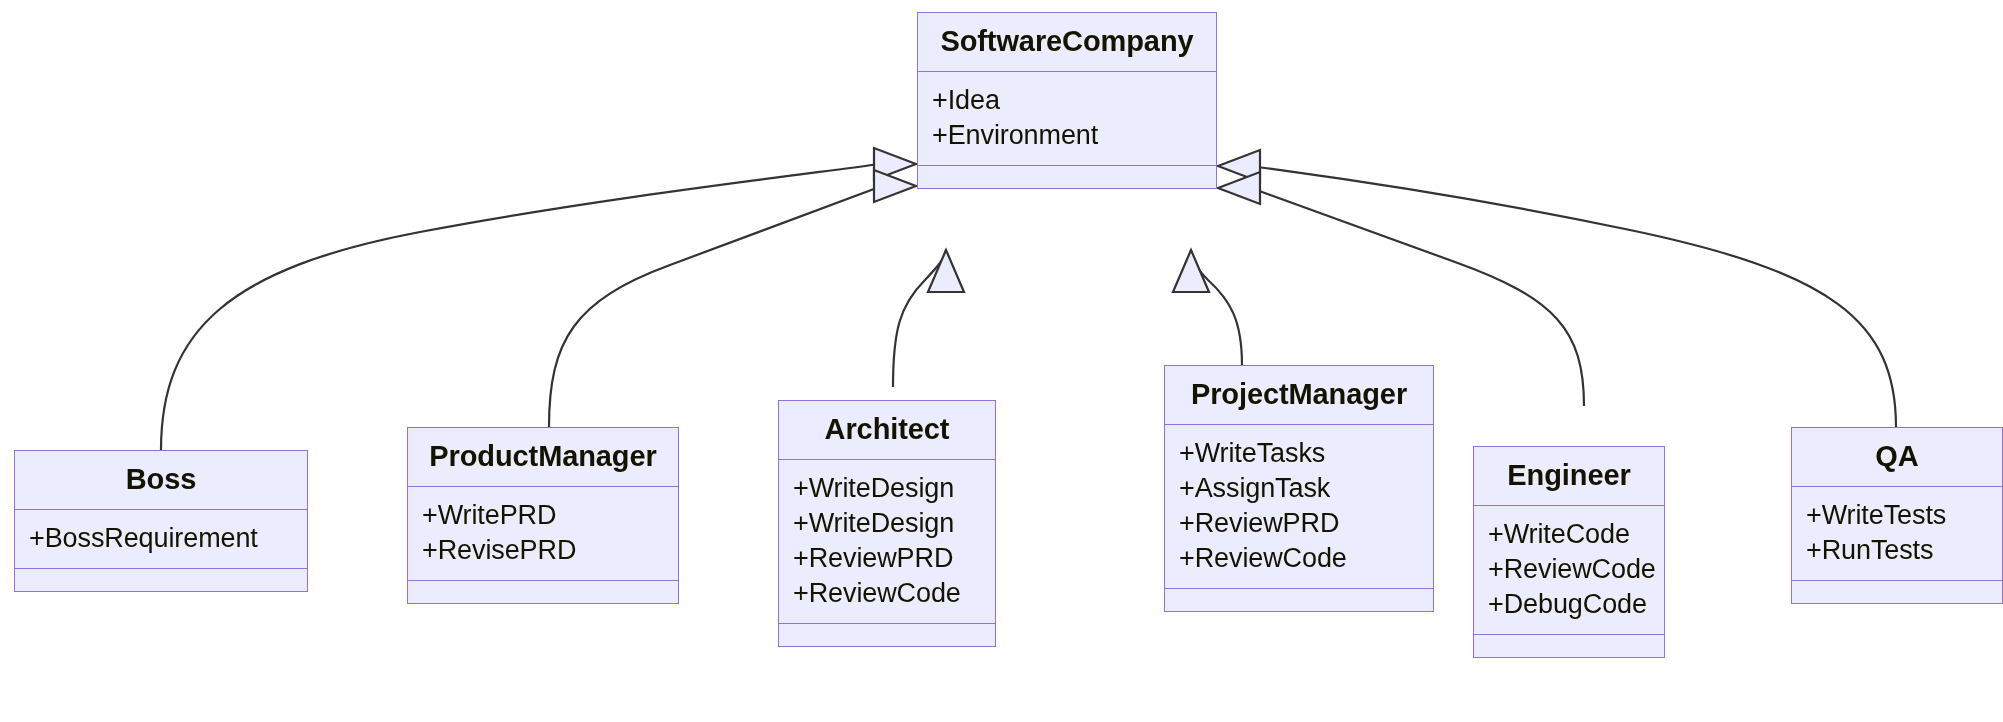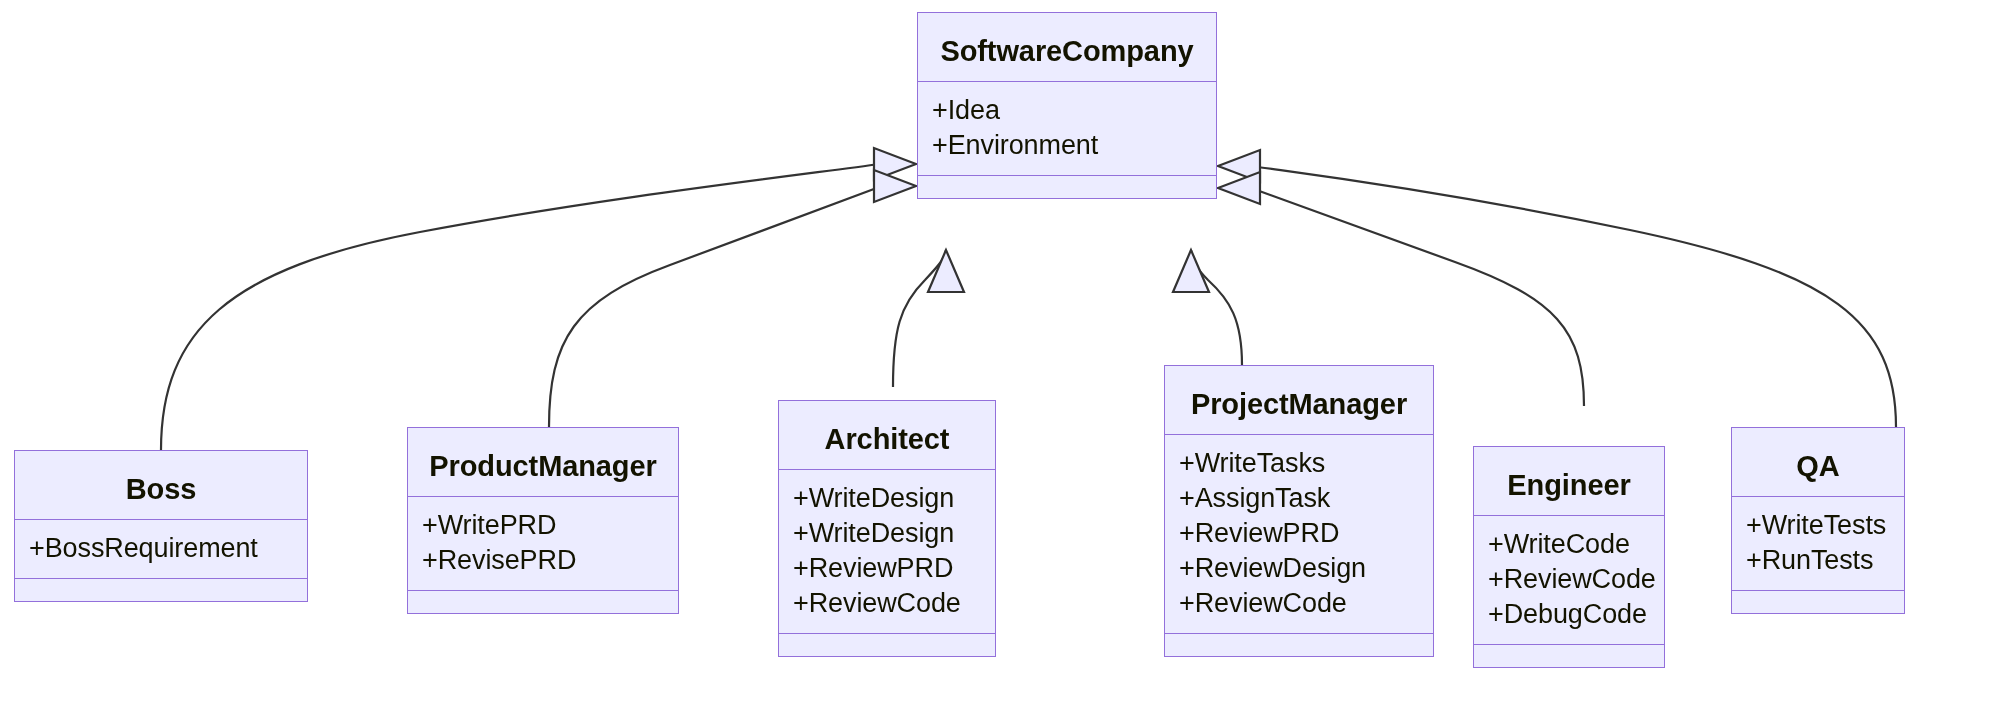--- a/index.html
+++ b/index.html
@@ -34,21 +34,21 @@
     background: #ECECFF;
     border: 1.6px solid #9370DB;
     border-radius: 0;
   }
   .uml-title {
     text-align: center;
     font-weight: bold;
     color: #131300;
     font-size: 29px;
     line-height: 1;
-    padding: 24px 10px 15px 10px;
+    padding: 14px 10px 15px 10px;
     white-space: nowrap;
     letter-spacing: -0.1px;
   }
   .uml-divider {
     height: 0;
     border-top: 1.6px solid #9370DB;
   }
   .uml-members {
     padding: 11px 14px 12px 14px;
   }
@@ -62,21 +62,21 @@
   .uml-methods {
     height: 22px;
   }
   
   #class-softwarecompany { left: 917px;  top: 12px;  width: 300px; }
   #class-boss            { left: 14px;   top: 450px; width: 294px; }
   #class-productmanager  { left: 407px;  top: 427px; width: 272px; }
   #class-architect       { left: 778px;  top: 387px; width: 218px; margin-top: 13px; }
   #class-projectmanager  { left: 1164px; top: 365px; width: 270px; }
   #class-engineer        { left: 1473px; top: 406px; width: 192px; margin-top: 40px; }
-  #class-qa              { left: 1731px; top: 427px; width: 174px; }
+  #class-qa              { left: 1791px; top: 427px; width: 212px; }
 </style>
 </head>
 <body>
 
 <div id="diagram-root">
 
   <svg id="edge-layer" width="2003" height="722" viewBox="0 0 2003 722" xmlns="http://www.w3.org/2000/svg">
     <g fill="none" stroke="#333333" stroke-width="2.2">
 
       <path d="M 161,450 C 161,330 230,268 420,232 C 600,198 800,175 880,164"></path>
@@ -150,21 +150,20 @@
     <div class="uml-methods"></div>
   </div>
 
   <div class="uml-class" id="class-projectmanager">
     <div class="uml-title">ProjectManager</div>
     <div class="uml-divider"></div>
     <div class="uml-members">
       <div class="uml-member">+WriteTasks</div>
       <div class="uml-member">+AssignTask</div>
       <div class="uml-member">+ReviewPRD</div>
-      <div class="uml-member">+ReviewDesign</div>
       <div class="uml-member">+ReviewCode</div>
     </div>
     <div class="uml-divider"></div>
     <div class="uml-methods"></div>
   </div>
 
   <div class="uml-class" id="class-engineer">
     <div class="uml-title">Engineer</div>
     <div class="uml-divider"></div>
     <div class="uml-members">

